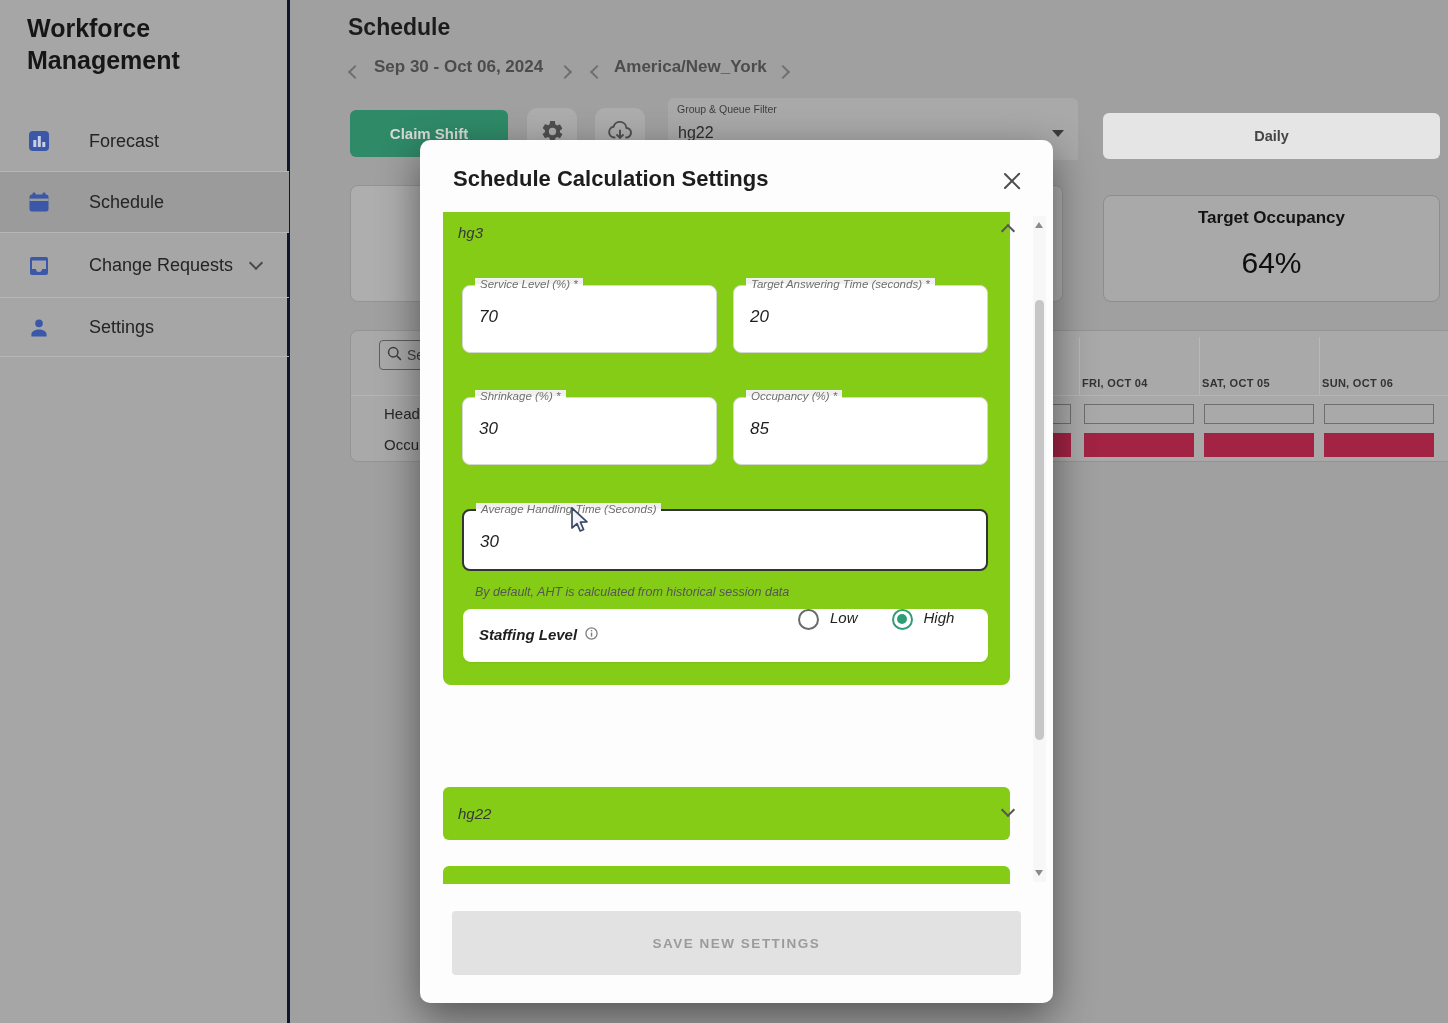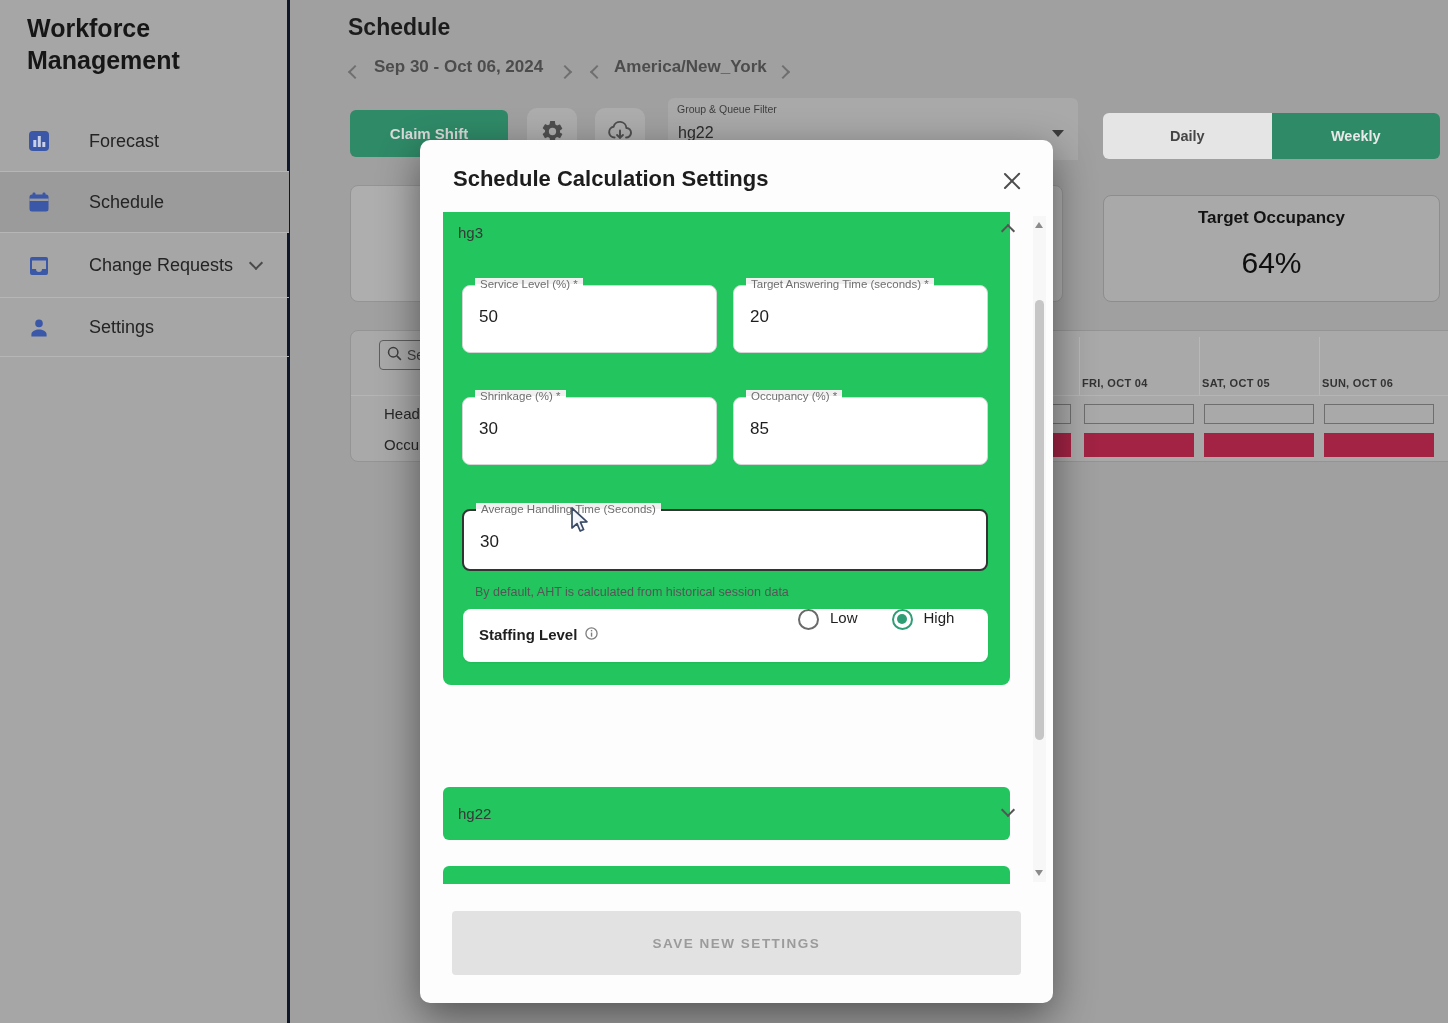--- a/index.html
+++ b/index.html
@@ -59,21 +59,21 @@
 
   
   .modal { left:420px; top:140px; width:633px; height:863px; background:#fdfdfd; border-radius:10px;
            box-shadow:0 14px 42px rgba(0,0,0,.48); z-index:10; }
   .m-title { position:absolute; left:33px; top:26px; font-size:22px; font-weight:bold; color:#1d1d1d; }
   .xicon { position:absolute; right:30px; top:30px; width:22px; height:22px; cursor:pointer; }
   .xicon::before,.xicon::after { content:""; position:absolute; left:10px; top:0; width:2.4px; height:22px; background:#4d4d4d; border-radius:2px; }
   .xicon::before { transform:rotate(45deg); } .xicon::after { transform:rotate(-45deg); }
 
   .m-view { position:absolute; left:0; top:72px; width:610px; height:672px; overflow:hidden; }
-  .sect { position:absolute; background:#22c55e; border-radius:8px; }
+  .sect { position:absolute; background:#84cc16; border-radius:8px;font-style:italic; }
   .sect-name { position:absolute; left:15px; font-size:15px; font-weight:500; color:#383838; }
   .sect-chv { position:absolute; left:560px; }
 
   .field { position:absolute; background:#fff; border:1.5px solid #d6d6d6; border-radius:8px; cursor:text; }
   .field.focused { border:2px solid #333; }
   .flabel { position:absolute; top:-8px; left:12px; font-size:11.5px; color:#6e6e6e; padding:0 5px;
             background:linear-gradient(#f0f0f0 50%, #ffffff 50%); white-space:nowrap; }
   .fvalue { position:absolute; left:16px; top:21px; font-size:17px; color:#1e1e1e; }
   .helper { position:absolute; font-size:12.5px; color:#565656; }
 
@@ -176,21 +176,20 @@
 </div>
 
 <div class="abs filter">
   <span class="filter-label">Group &amp; Queue Filter</span>
   <span class="filter-value">hg22</span>
   <span class="caret"></span>
 </div>
 
 <div class="abs toggle">
   <div class="tg-half tg-daily">Daily</div>
-  <div class="tg-half tg-weekly">Weekly</div>
 </div>
 
 <div class="abs panel-left"></div>
 
 <div class="abs card-occ">
   <div class="occ-title">Target Occupancy</div>
   <div class="occ-value">64%</div>
 </div>
 
 <div class="abs table">
@@ -232,21 +231,21 @@
   <span class="xicon"></span>
 
   <div class="m-view">
 
     <div class="sect" style="left:23px;top:-8px;width:567px;height:481px;">
       <div class="sect-name" style="top:20px;">hg3</div>
       <span class="chv chv-u chv-md sect-chv" style="top:22px;"></span>
 
       <div class="field" style="left:19px;top:81px;width:255px;height:68px;">
         <span class="flabel">Service Level (%) *</span>
-        <span class="fvalue">50</span>
+        <span class="fvalue">70</span>
       </div>
       <div class="field" style="left:290px;top:81px;width:255px;height:68px;">
         <span class="flabel">Target Answering Time (seconds) *</span>
         <span class="fvalue">20</span>
       </div>
       <div class="field" style="left:19px;top:193px;width:255px;height:68px;">
         <span class="flabel">Shrinkage (%) *</span>
         <span class="fvalue">30</span>
       </div>
       <div class="field" style="left:290px;top:193px;width:255px;height:68px;">

